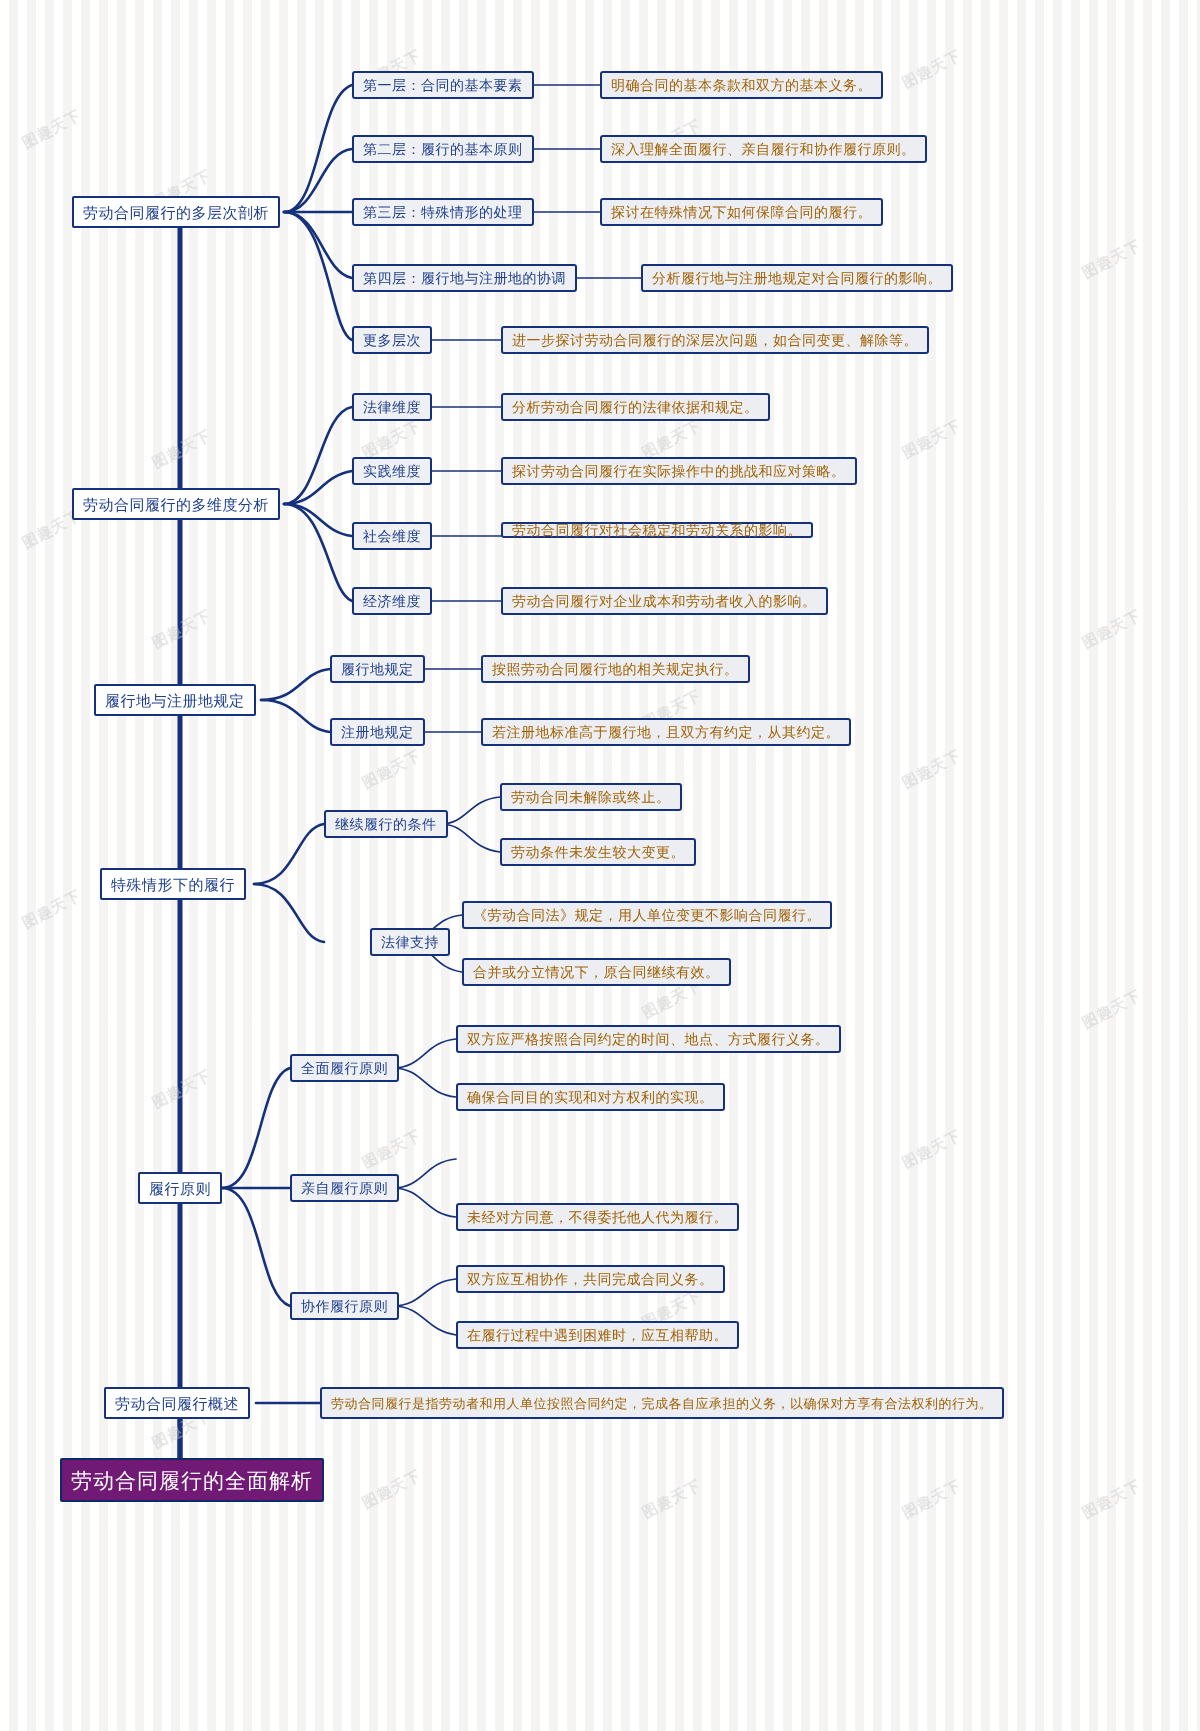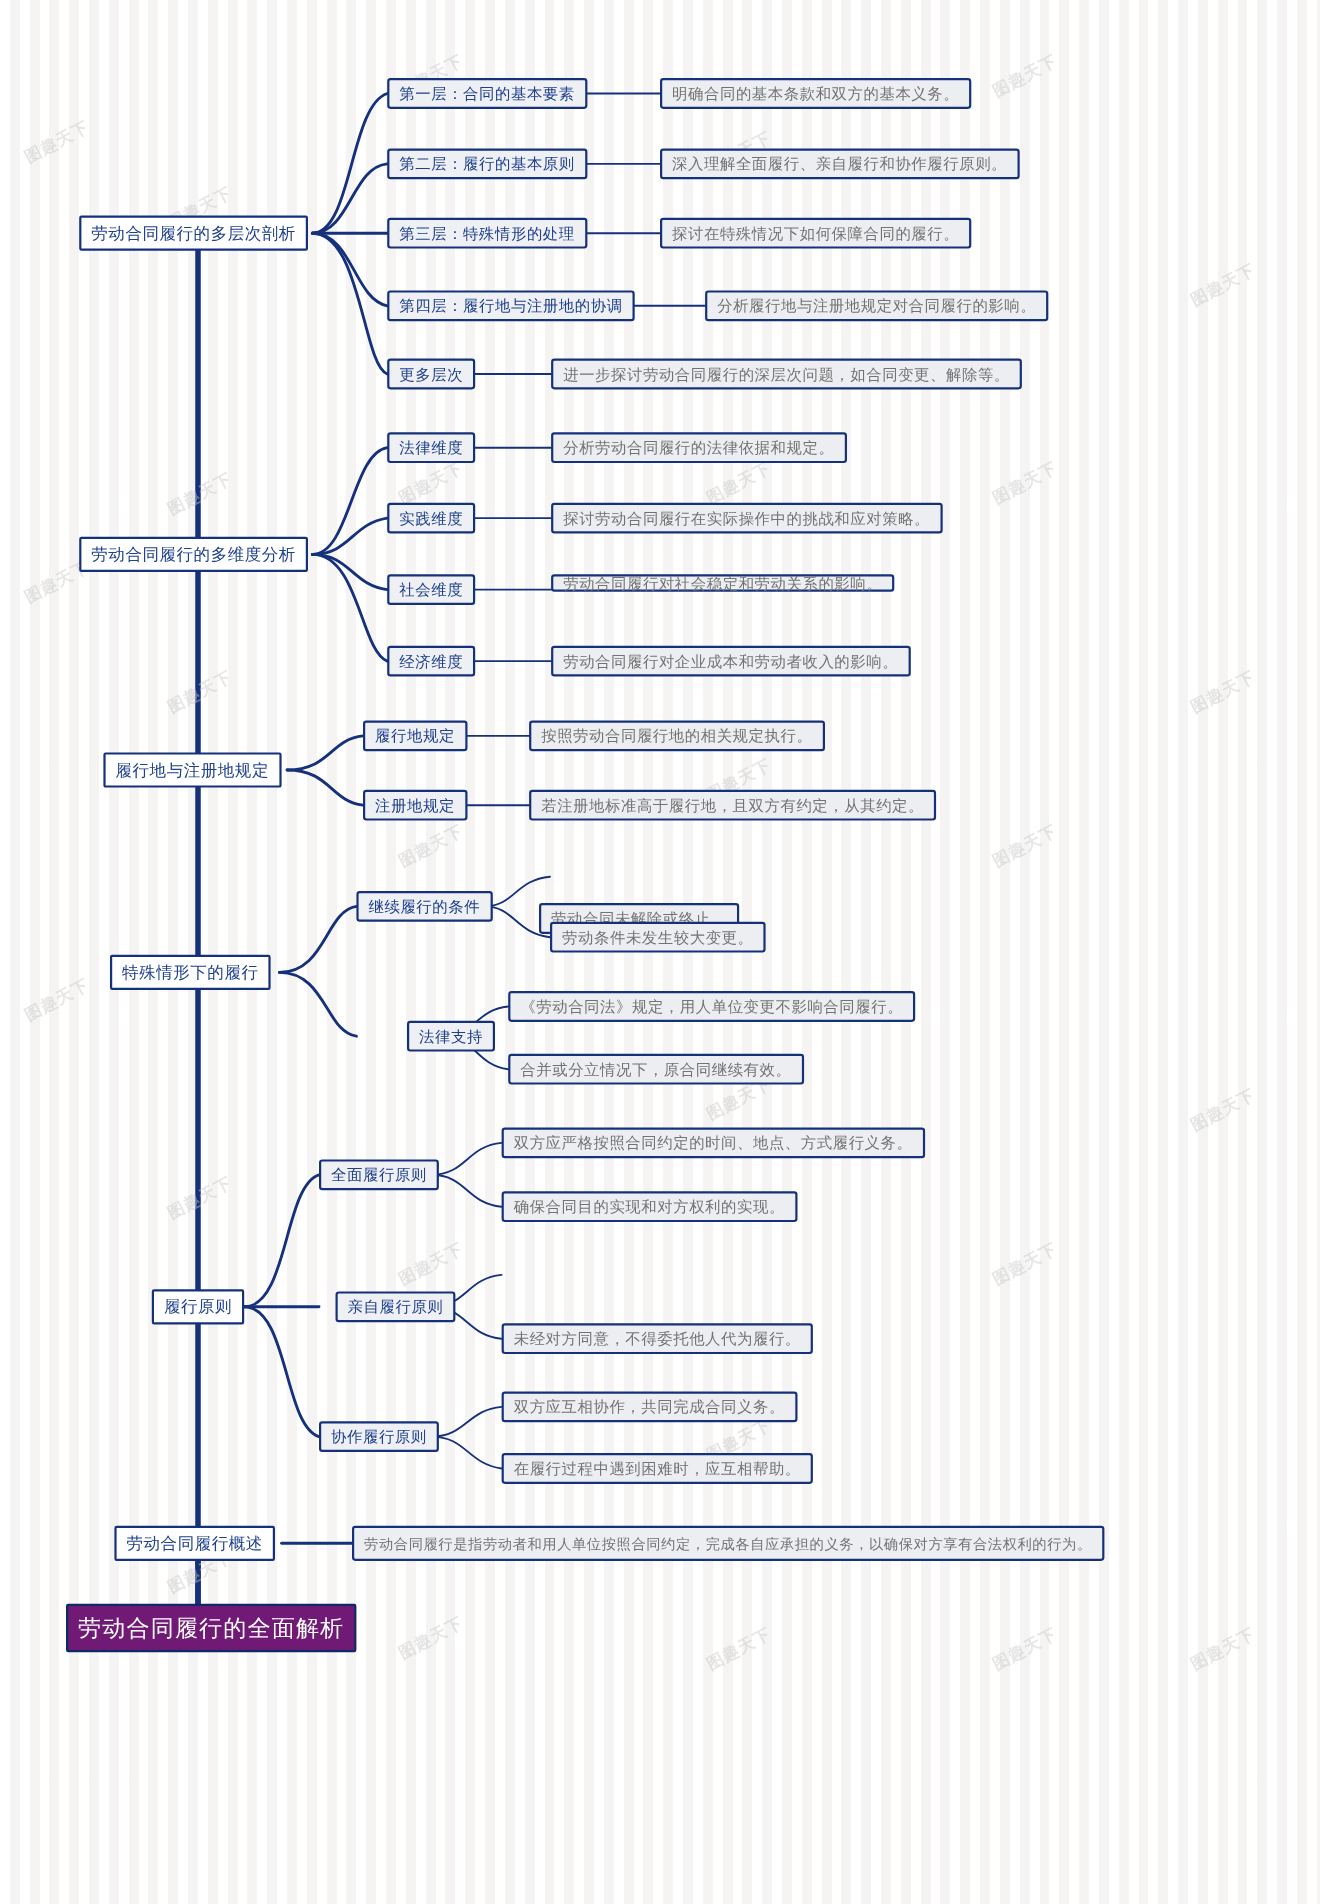--- a/index.html
+++ b/index.html
@@ -66,21 +66,21 @@
   
   .n-l2{
     background:#eef0f3;
     border:2px solid #16317c;
     color:#20408f;
   }
   
   .n-leaf{
     background:#eceef1;
     border:2px solid #16317c;
-    color:#737373;
+    color:#a16207;
     justify-content:flex-start;
   }
   
   .n-root{
     background:#701a75;
     border:2px solid #0d2a66;
     color:#ffffff;
     font-size:21px;
     letter-spacing:1px;
     border-radius:2px;
@@ -230,34 +230,34 @@
 
   <div class="node n-l2" style="left:330px;top:655px;height:28px;">履行地规定</div>
   <div class="node n-leaf" style="left:481px;top:655px;height:28px;">按照劳动合同履行地的相关规定执行。</div>
 
   <div class="node n-l2" style="left:330px;top:718px;height:28px;">注册地规定</div>
   <div class="node n-leaf" style="left:481px;top:718px;height:28px;">若注册地标准高于履行地，且双方有约定，从其约定。</div>
 
   <div class="node n-l1" style="left:100px;top:868px;height:32px;">特殊情形下的履行</div>
 
   <div class="node n-l2" style="left:324px;top:810px;height:28px;">继续履行的条件</div>
-  <div class="node n-leaf" style="left:490px;top:783px;height:28px;margin-top:38px;">劳动合同未解除或终止。</div>
+  <div class="node n-leaf" style="left:500px;top:783px;height:28px;">劳动合同未解除或终止。</div>
   <div class="node n-leaf" style="left:500px;top:838px;height:28px;">劳动条件未发生较大变更。</div>
 
   <div class="node n-l2" style="left:327px;top:928px;height:28px;margin-left:43px;">法律支持</div>
   <div class="node n-leaf" style="left:462px;top:901px;height:28px;">《劳动合同法》规定，用人单位变更不影响合同履行。</div>
   <div class="node n-leaf" style="left:462px;top:958px;height:28px;">合并或分立情况下，原合同继续有效。</div>
 
   <div class="node n-l1" style="left:138px;top:1172px;height:32px;">履行原则</div>
 
   <div class="node n-l2" style="left:290px;top:1054px;height:28px;">全面履行原则</div>
   <div class="node n-leaf" style="left:456px;top:1025px;height:28px;">双方应严格按照合同约定的时间、地点、方式履行义务。</div>
   <div class="node n-leaf" style="left:456px;top:1083px;height:28px;">确保合同目的实现和对方权利的实现。</div>
 
-  <div class="node n-l2" style="left:290px;top:1174px;height:28px;margin-left:15px;">亲自履行原则</div>
+  <div class="node n-l2" style="left:290px;top:1174px;height:28px;">亲自履行原则</div>
   <div class="node n-leaf" style="left:456px;top:1203px;height:28px;">未经对方同意，不得委托他人代为履行。</div>
 
   <div class="node n-l2" style="left:290px;top:1292px;height:28px;">协作履行原则</div>
   <div class="node n-leaf" style="left:456px;top:1265px;height:28px;">双方应互相协作，共同完成合同义务。</div>
   <div class="node n-leaf" style="left:456px;top:1321px;height:28px;">在履行过程中遇到困难时，应互相帮助。</div>
 
   <div class="node n-l1" style="left:104px;top:1387px;height:32px;">劳动合同履行概述</div>
   <div class="node n-leaf n-small" style="left:320px;top:1387px;height:32px;">劳动合同履行是指劳动者和用人单位按照合同约定，完成各自应承担的义务，以确保对方享有合法权利的行为。</div>
 
   <div class="node n-root" style="left:48px;top:1458px;height:44px;">劳动合同履行的全面解析</div>

